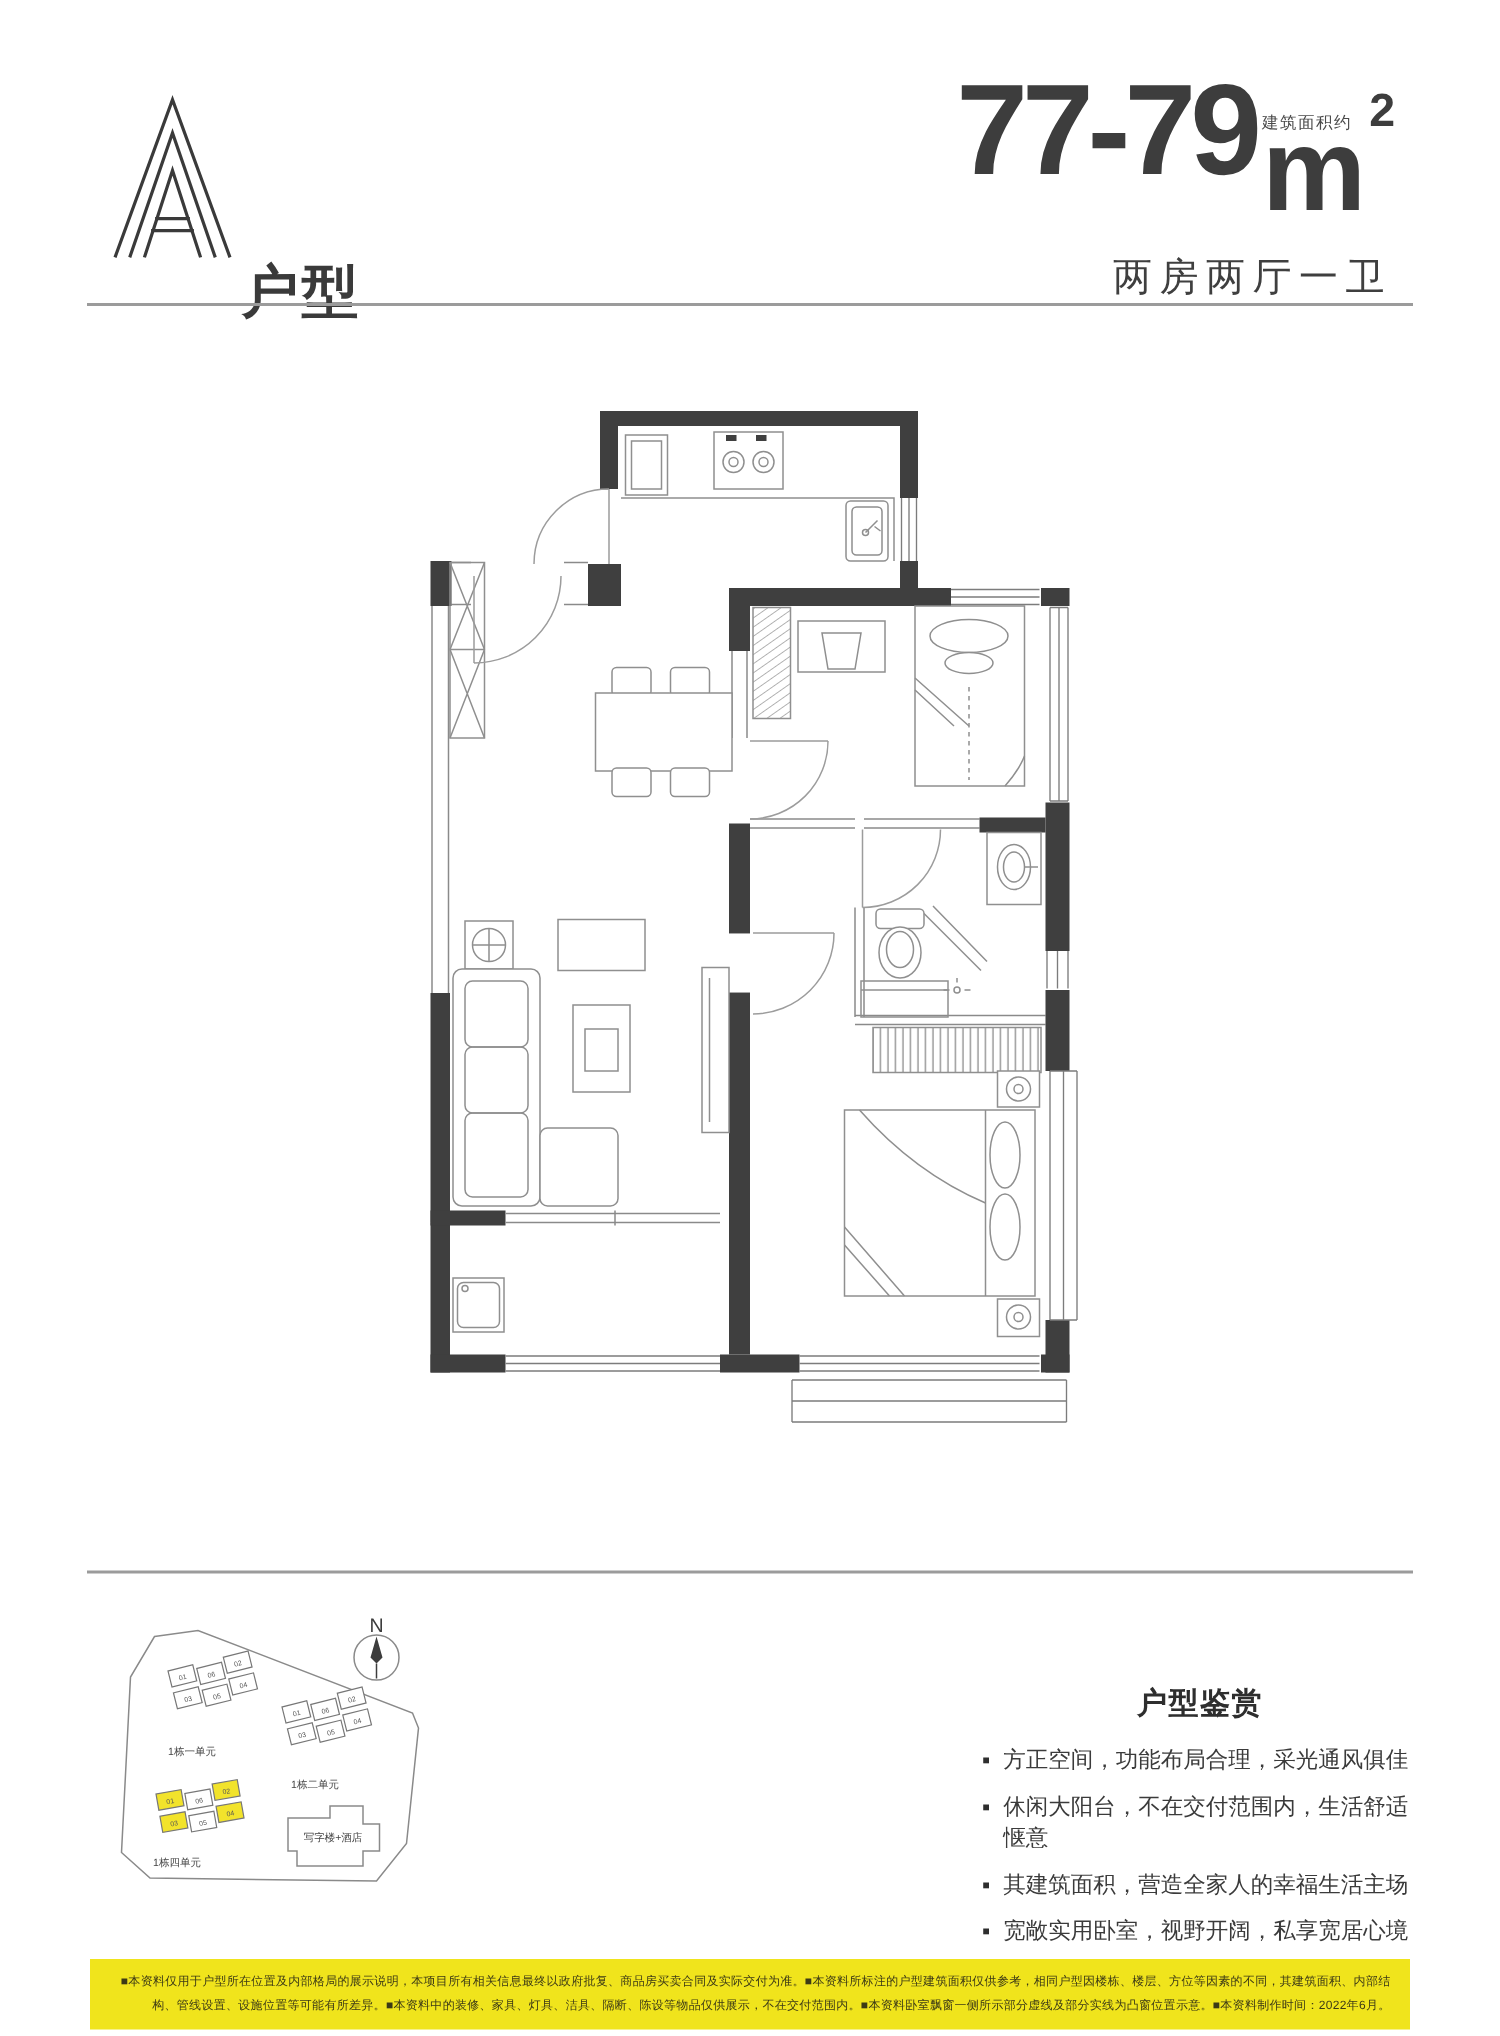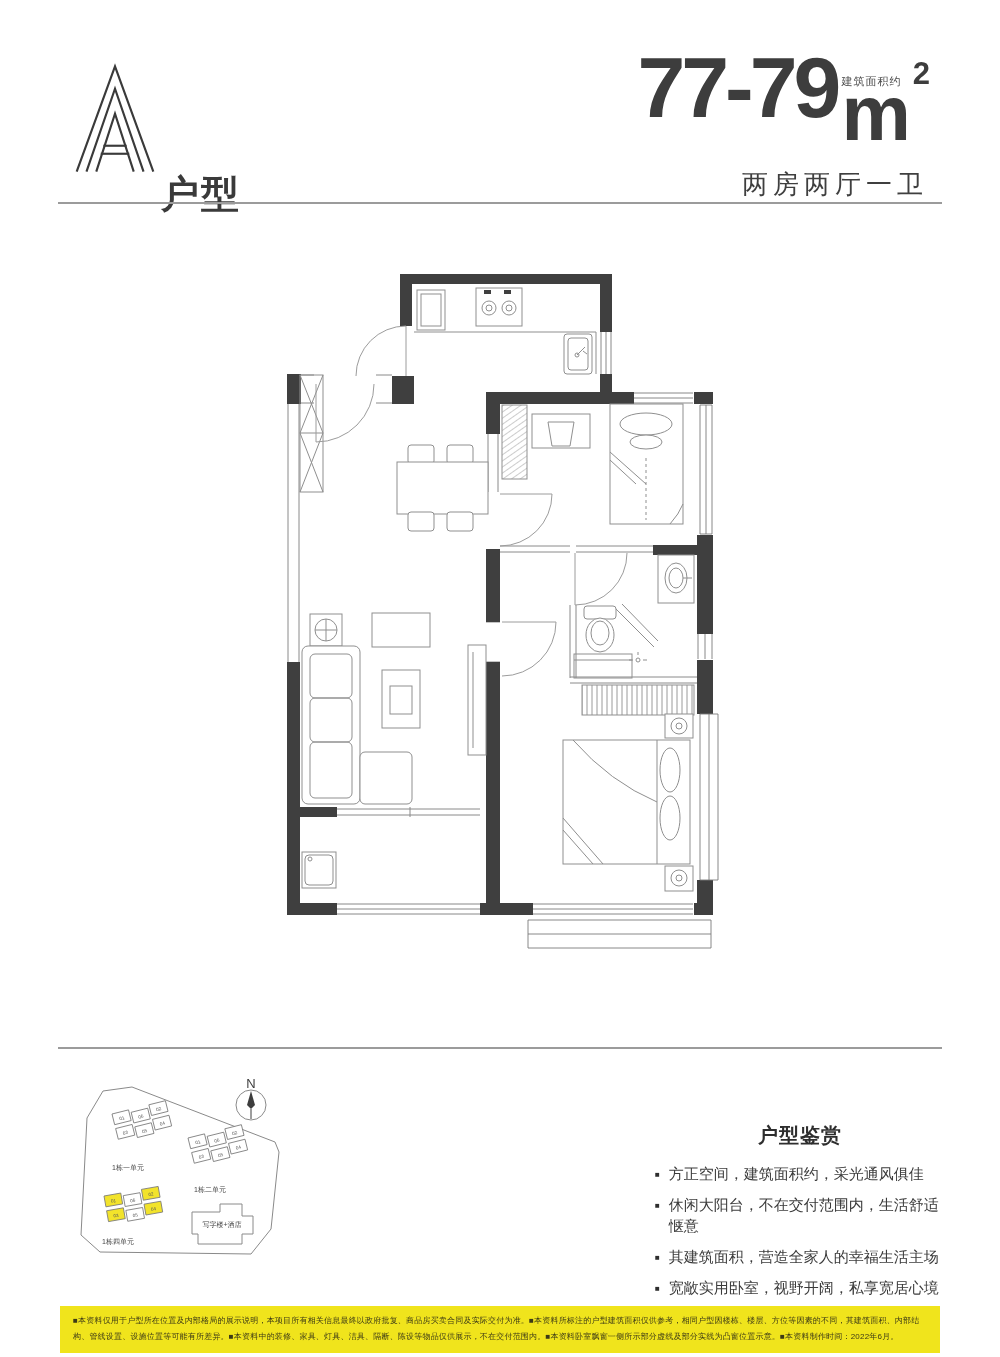--- a/index.html
+++ b/index.html
@@ -34,21 +34,21 @@
   .clab{font-size:7px;fill:#444444;}
   .northN{font-size:13px;fill:#3d3d3d;}
   
   #review{position:absolute;left:655px;top:1122px;width:290px;}
   #review h3{margin:0 0 14px 0;font-size:20px;font-weight:bold;color:#2e2e2e;letter-spacing:1px;text-align:center;}
   #review ul{list-style:none;margin:0;padding:0;}
   #review li{display:flex;align-items:baseline;font-size:15px;color:#3b3b3b;margin-bottom:10px;line-height:1.4;}
   #review .blt{font-size:8px;margin-right:9px;color:#2e2e2e;flex:none;transform:translateY(-2px);}
   
   #bar{position:absolute;left:60px;top:1306px;width:880px;height:47px;background:#f0e41c;}
-  #bar .txt{padding:7px 13px;font-size:8px;line-height:1.95;color:#3c3a16;letter-spacing:0.2px;}
+  #bar .txt{padding:7px 13px;font-size:8px;line-height:1.95;color:#3c3a16;letter-spacing:0.2px;text-align:right;}
 </style>
 </head>
 <body>
 
 <div id="page">
 
   <svg id="logoA" viewBox="0 0 92 124">
     <g stroke="#3a3a3a" stroke-width="2.4" fill="none">
       <path d="M3,121 L46,3 L89,121"></path>
       <path d="M14,121 L46,28 L78,121"></path>
@@ -318,21 +318,21 @@
 
     <path class="bnd" d="M122,136 L150,136 L150,128 L172,128 L172,140 L183,140 L183,158 L172,158 L172,168 L128,168 L128,158 L122,158 Z"></path>
     <text class="clab" x="152" y="151" text-anchor="middle">写字楼+酒店</text>
   </svg>
 
   <div id="review">
     <h3>户型鉴赏</h3>
     <ul>
       <li>
           <span class="blt">■</span>
-          <span>方正空间，建筑面积约，采光通风俱佳</span>
+          <span>方正空间，功能布局合理，采光通风俱佳</span>
         </li>
       <li>
           <span class="blt">■</span>
           <span>休闲大阳台，不在交付范围内，生活舒适惬意</span>
         </li>
       <li>
           <span class="blt">■</span>
           <span>其建筑面积，营造全家人的幸福生活主场</span>
         </li>
       <li>

